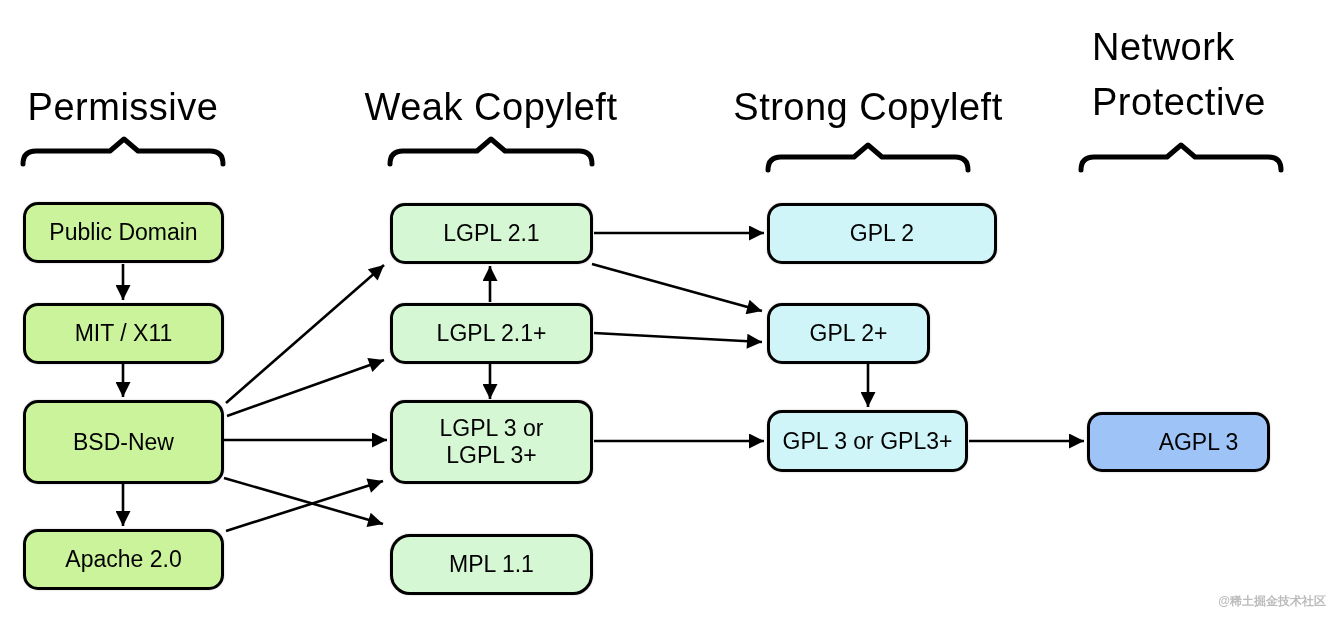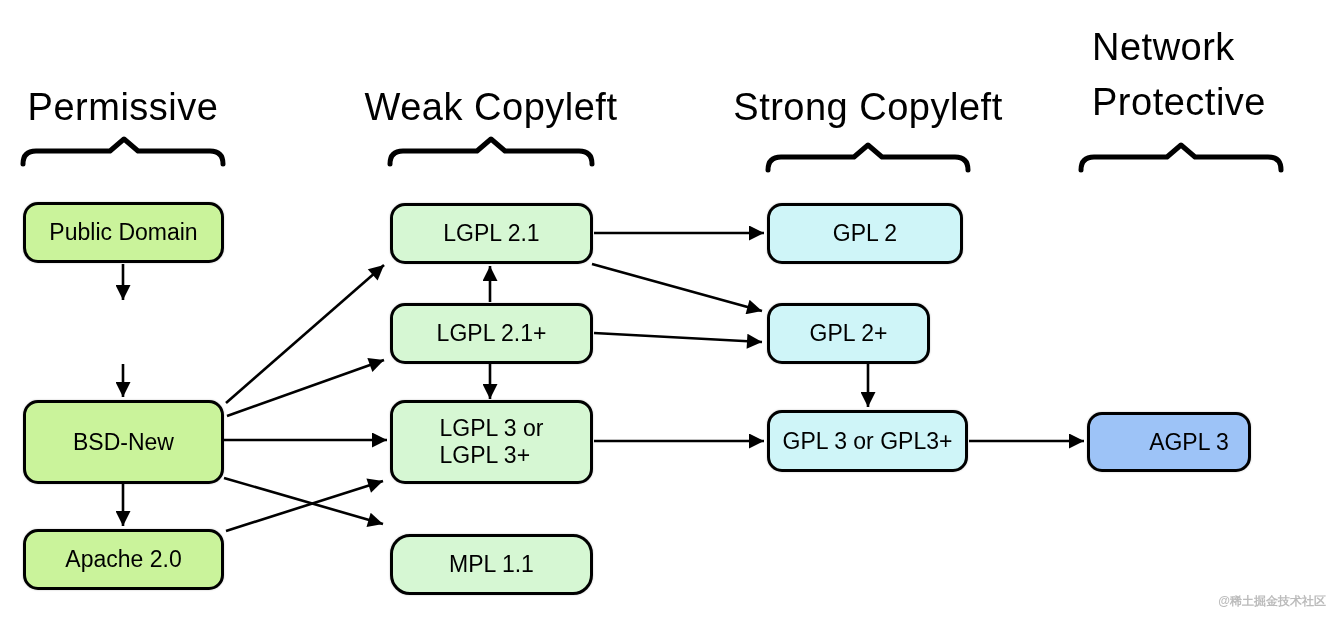--- a/index.html
+++ b/index.html
@@ -16,20 +16,21 @@
     font-size:38px;
     color:#000000;
     letter-spacing:0.5px;
     text-align:center;
     white-space:pre-line;
     line-height:55px;
   }
   .node{
     position:absolute;
     display:flex;align-items:center;justify-content:center;
+    text-align:center;
     font-size:23px;
     color:#000;
     border:3.5px solid #000;
     border-radius:15px;
     box-sizing:border-box;
     white-space:pre-line;
     line-height:27px;
     box-shadow:0 0 2px rgba(0,0,0,0.25);
   }
   .c-permissive{background:var(--permissive,#caf39b);}
@@ -83,29 +84,30 @@
     </g>
   </svg>
 
   <div class="group-label" style="left:340px;top:80px;width:302px;">Weak Copyleft</div>
   <div class="group-label" style="left:23px;top:80px;width:200px;">Permissive</div>
   <div class="group-label" style="left:718px;top:80px;width:300px;">Strong Copyleft</div>
   <div class="group-label" style="left:1092px;top:20px;width:220px;text-align:left;">Network
 Protective</div>
 
   <div class="node c-permissive" style="left:23px;top:202px;width:201px;height:61px;">Public Domain</div>
+  <div class="node c-permissive" style="left:23px;top:303px;width:201px;height:61px;">MIT / X11</div>
   <div class="node c-permissive" style="left:23px;top:400px;width:201px;height:84px;">BSD-New</div>
   <div class="node c-permissive" style="left:23px;top:529px;width:201px;height:61px;">Apache 2.0</div>
 
   <div class="node c-weak" style="left:390px;top:203px;width:203px;height:61px;">LGPL 2.1</div>
   <div class="node c-weak" style="left:390px;top:303px;width:203px;height:61px;">LGPL 2.1+</div>
   <div class="node c-weak" style="left:390px;top:400px;width:203px;height:84px;">LGPL 3 or
 LGPL 3+</div>
   <div class="node c-weak" style="left:390px;top:534px;width:203px;height:61px;border-radius:20px;">MPL 1.1</div>
 
-  <div class="node c-strong" style="left:767px;top:203px;width:196px;height:61px;">GPL 2</div>
+  <div class="node c-strong" style="left:767px;top:203px;width:230px;height:61px;">GPL 2</div>
   <div class="node c-strong" style="left:767px;top:303px;width:163px;height:61px;">GPL 2+</div>
   <div class="node c-strong" style="left:767px;top:410px;width:201px;height:62px;">GPL 3 or GPL3+</div>
 
-  <div class="node c-network" style="left:1087px;top:412px;width:164px;height:60px;padding-left:40px;">AGPL 3</div>
+  <div class="node c-network" style="left:1087px;top:412px;width:183px;height:60px;padding-left:40px;">AGPL 3</div>
 
   <div class="watermark">@稀土掘金技术社区</div>
 </div>
 
 </body></html>

